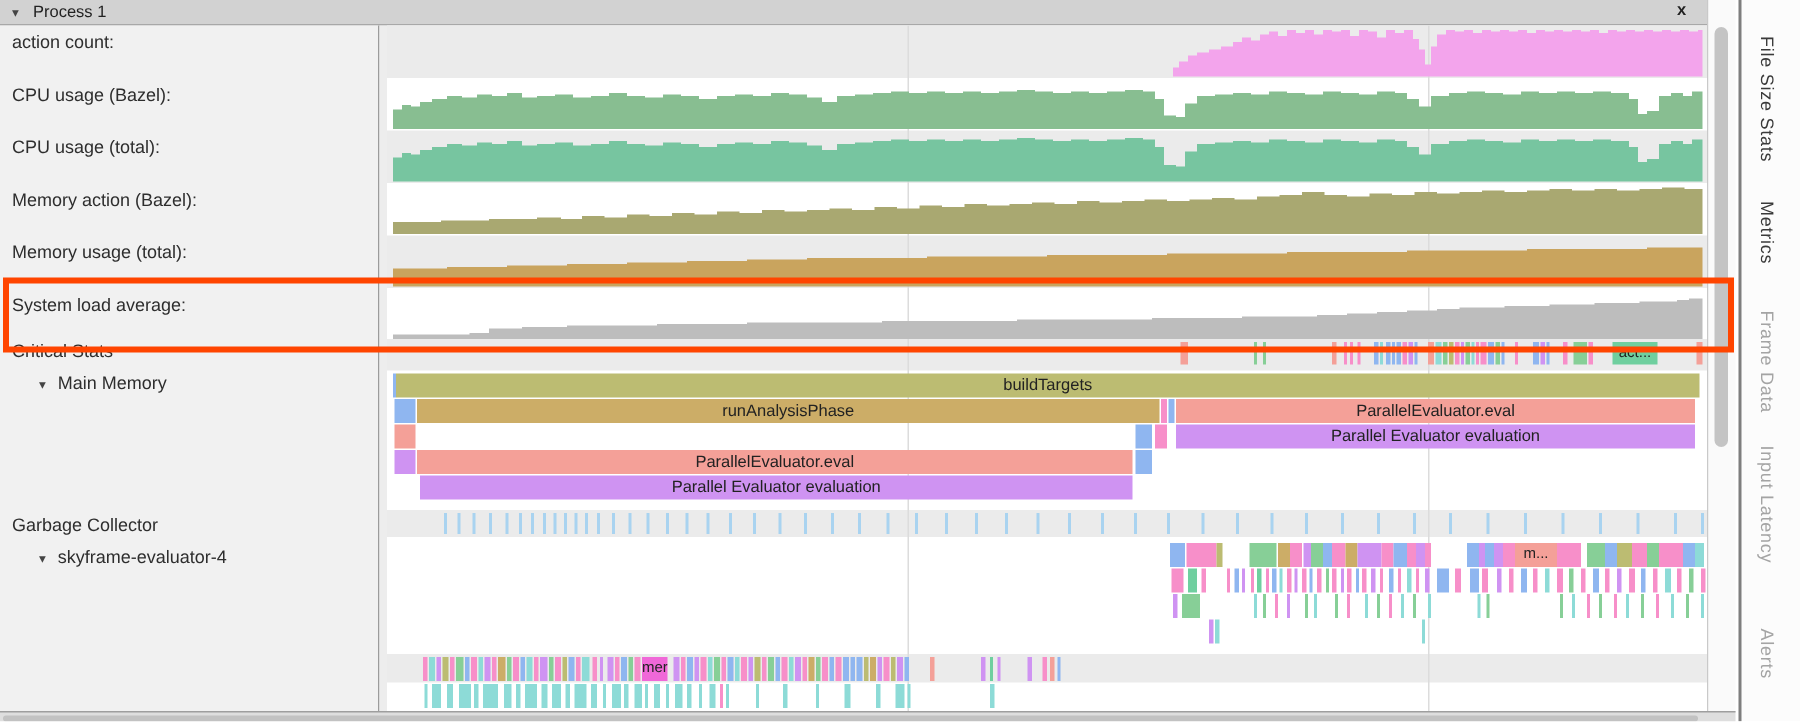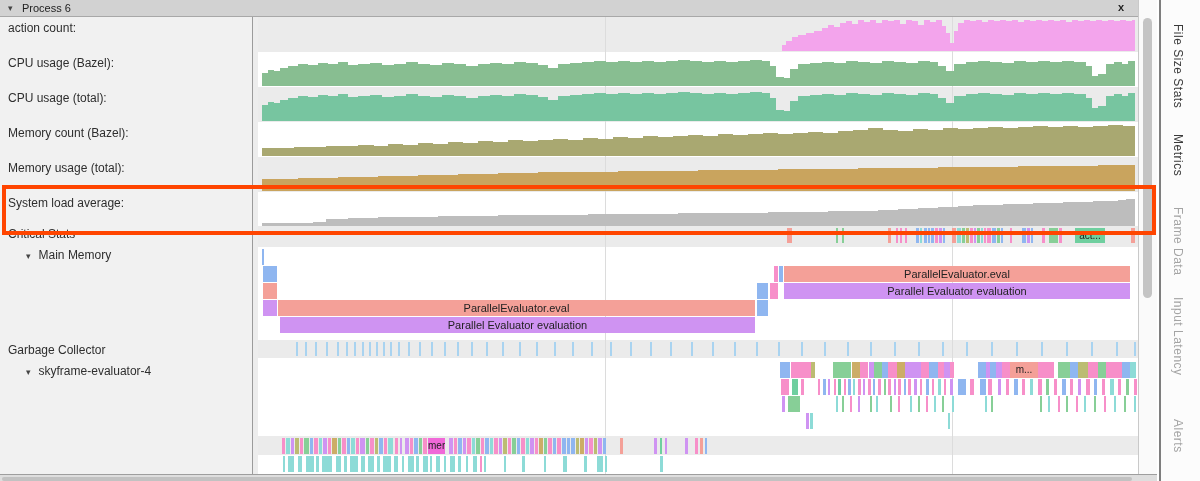--- a/index.html
+++ b/index.html
@@ -36,37 +36,37 @@
   .side-tab.on{color:#3a3a3a;}
   .side-tab.off{color:#a4a4a4;}
 </style>
 </head>
 <body>
 
 <div id="app">
   <div id="main">
     <div id="header">
       <span class="arrow">▾</span>
-      <span class="title">Process 6</span>
+      <span class="title">Process 1</span>
       <span id="close-btn">x</span>
     </div>
 
     <div id="label-col">
       <div class="row-label" style="top:210px">Critical Stats</div>
       <div class="thread-label" style="top:231px">
         <span class="arrow">▾</span><span>Main Memory</span>
       </div>
       <div class="row-label" style="top:326px">Garbage Collector</div>
       <div class="thread-label" style="top:347px">
         <span class="arrow">▾</span><span>skyframe-evaluator-4</span>
       </div>
     <div class="row-label" style="top: 4px;">action count:</div>
         <div class="row-label" style="top: 39px;">CPU usage (Bazel):</div>
         <div class="row-label" style="top: 74px;">CPU usage (total):</div>
-        <div class="row-label" style="top: 109px;">Memory count (Bazel):</div>
+        <div class="row-label" style="top: 109px;">Memory action (Bazel):</div>
         <div class="row-label" style="top: 144px;">Memory usage (total):</div>
         <div class="row-label" style="top: 179px;">System load average:</div>
       </div>
     <div id="label-strip"></div>
 
     <div id="track">
         <div class="band" style="top: 0px; height: 35px;"></div>
         <div class="band" style="top: 70px; height: 35px;"></div>
         <div class="band" style="top: 140px; height: 35px;"></div>
         <div class="band" style="top: 209px; height: 21px;"></div>
@@ -123,21 +123,23 @@
         <div class="sl" style="left: 752px; top: 211px; width: 2px; height: 15px; background: rgb(247, 143, 201);"></div>
         <div class="sl" style="left: 764px; top: 211px; width: 4px; height: 15px; background: rgb(143, 182, 240);"></div>
         <div class="sl" style="left: 769px; top: 211px; width: 3px; height: 15px; background: rgb(207, 147, 242);"></div>
         <div class="sl" style="left: 773px; top: 211px; width: 2px; height: 15px; background: rgb(143, 182, 240);"></div>
         <div class="sl" style="left: 784px; top: 211px; width: 3px; height: 15px; background: rgb(247, 143, 201);"></div>
         <div class="sl" style="left: 791px; top: 211px; width: 9px; height: 15px; background: rgb(135, 207, 151);"></div>
         <div class="sl" style="left: 801px; top: 211px; width: 3px; height: 15px; background: rgb(247, 143, 201);"></div>
         <div class="sl" style="left: 817px; top: 211px; width: 30px; height: 15px; background: rgb(111, 207, 159); font-size: 10px; line-height: 15px;">act...</div>
         <div class="sl" style="left: 873px; top: 211px; width: 4px; height: 15px; background: rgb(244, 160, 152);"></div>
         <div class="sl" style="left: 4px; top: 232px; width: 2px; height: 16px; background: rgb(143, 182, 240);"></div>
+        <div class="sl" style="left: 6px; top: 232px; width: 869px; height: 16px; background: rgb(188, 188, 114);">buildTargets</div>
         <div class="sl" style="left: 5px; top: 249px; width: 14px; height: 16px; background: rgb(143, 182, 240);"></div>
+        <div class="sl" style="left: 20px; top: 249px; width: 495px; height: 16px; background: rgb(204, 173, 103);">runAnalysisPhase</div>
         <div class="sl" style="left: 516px; top: 249px; width: 4px; height: 16px; background: rgb(247, 143, 201);"></div>
         <div class="sl" style="left: 521px; top: 249px; width: 4px; height: 16px; background: rgb(143, 182, 240);"></div>
         <div class="sl" style="left: 526px; top: 249px; width: 346px; height: 16px; background: rgb(244, 160, 152);">ParallelEvaluator.eval</div>
         <div class="sl" style="left: 5px; top: 266px; width: 14px; height: 16px; background: rgb(244, 160, 152);"></div>
         <div class="sl" style="left: 499px; top: 266px; width: 11px; height: 16px; background: rgb(143, 182, 240);"></div>
         <div class="sl" style="left: 512px; top: 266px; width: 8px; height: 16px; background: rgb(247, 143, 201);"></div>
         <div class="sl" style="left: 526px; top: 266px; width: 346px; height: 16px; background: rgb(207, 147, 242);">Parallel Evaluator evaluation</div>
         <div class="sl" style="left: 5px; top: 283px; width: 14px; height: 16px; background: rgb(207, 147, 242);"></div>
         <div class="sl" style="left: 20px; top: 283px; width: 477px; height: 16px; background: rgb(244, 160, 152);">ParallelEvaluator.eval</div>
         <div class="sl" style="left: 499px; top: 283px; width: 11px; height: 16px; background: rgb(143, 182, 240);"></div>

